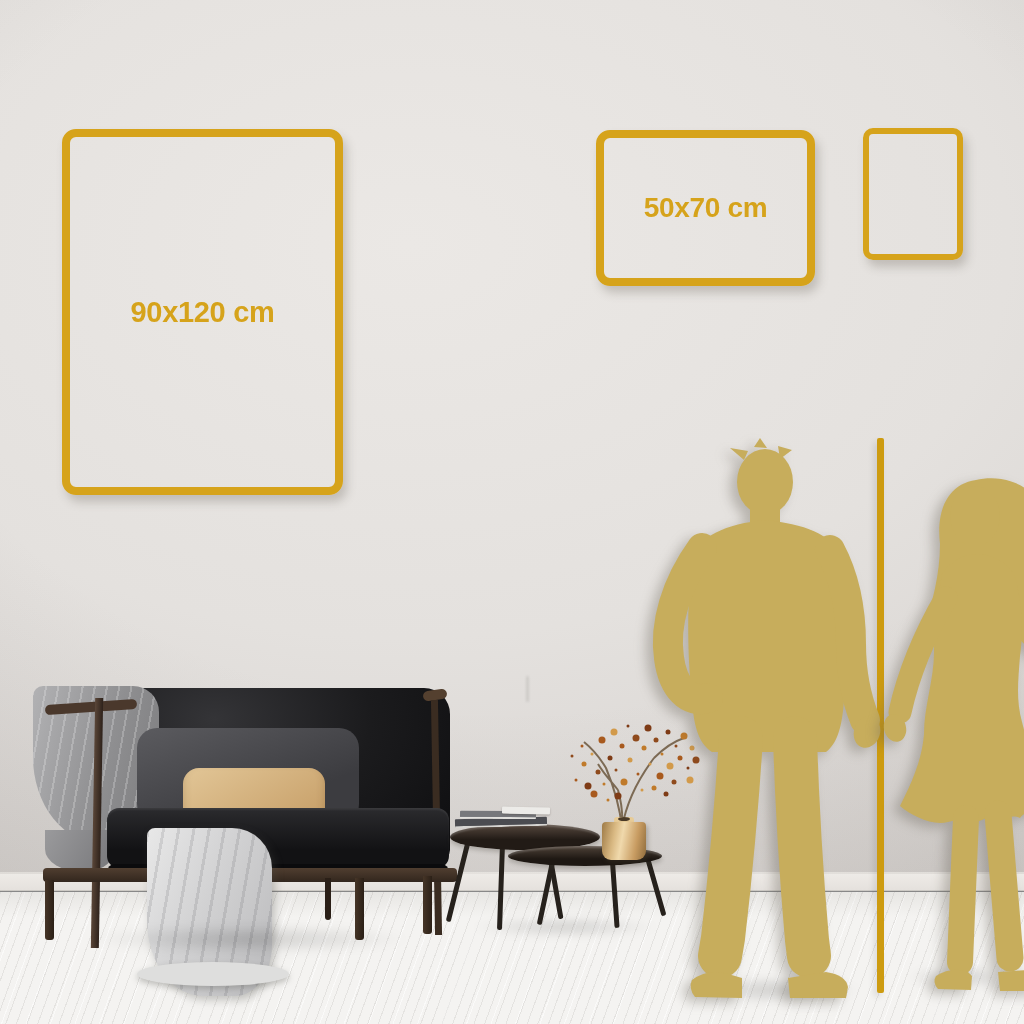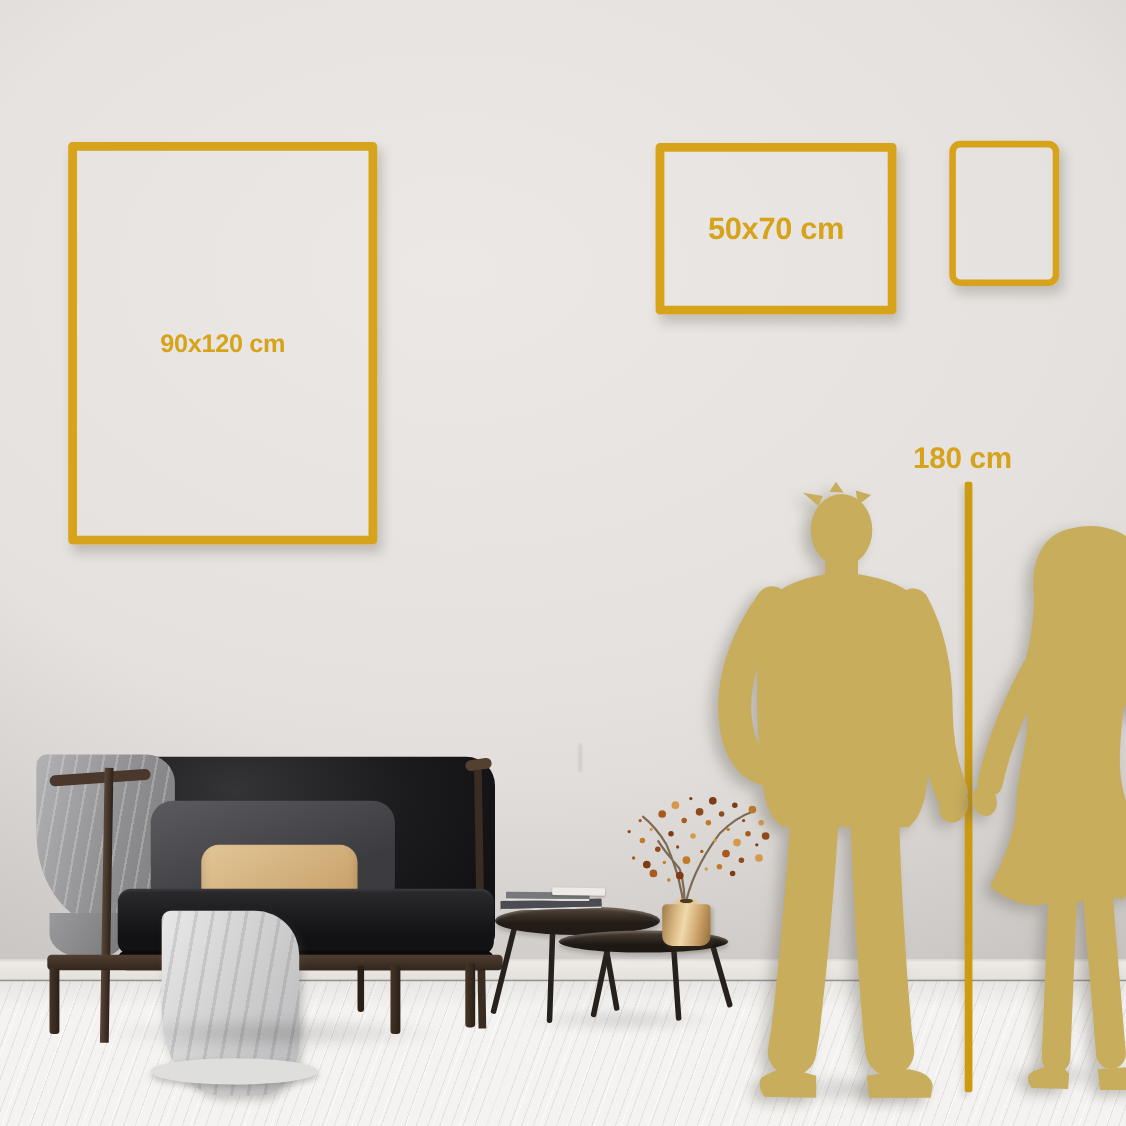--- a/index.html
+++ b/index.html
@@ -24,28 +24,28 @@
     border-bottom:1px solid rgba(120,115,108,0.28);}
   .floor{position:absolute;left:0;top:892px;width:1024px;height:132px;background:#F4F3F1;}
   .floor::after{content:"";position:absolute;inset:0;
     background:
       linear-gradient(180deg, rgba(120,115,108,0.10), transparent 26px),
       repeating-linear-gradient(110deg, rgba(90,85,78,0.10) 0 1px, transparent 1px 10px),
       repeating-linear-gradient(110deg, rgba(255,255,255,0.55) 0 1px, transparent 1px 23px);}
   .wall-smudge{position:absolute;left:526px;top:676px;width:3px;height:26px;border-radius:2px;
     background:rgba(95,90,85,0.14);filter:blur(1px);}
   
-  .gframe{position:absolute;border:8px solid var(--frame-gold,#D6A31B);border-radius:4px;
+  .gframe{position:absolute;border:8px solid var(--frame-gold,#D6A31B);border-radius:14px;
     box-shadow:4px 7px 10px rgba(110,104,94,0.30);
     display:flex;align-items:center;justify-content:center;}
   .gframe.small{border-width:6px;border-radius:10px;}
   .glabel{color:var(--text-gold,#D6A31B);font-weight:bold;letter-spacing:-0.3px;white-space:nowrap;
     text-align:center;}
   #frame-90x120{left:62px;top:129px;width:281px;height:366px}
-  #frame-90x120 .glabel{font-size:23px}
+  #frame-90x120 .glabel{font-size:29px}
   #frame-60x80{left:374px;top:127px;width:184px;height:246px}
   #frame-60x80 .glabel{font-size:27px}
   #frame-50x70{left:596px;top:130px;width:219px;height:156px}
   #frame-50x70 .glabel{font-size:28px}
   #frame-30x40{left:863px;top:128px;width:100px;height:132px}
   #label-30x40{position:absolute;left:822px;top:272px;width:181px;font-size:26px}
   
   #height-label{position:absolute;left:790px;top:401px;width:170px;font-size:27px}
   #height-line{position:absolute;left:877px;top:438px;width:7px;height:555px;border-radius:2px;
     background:var(--ruler-gold,#CD9B10);box-shadow:-3px 4px 6px rgba(0,0,0,0.10);}
@@ -120,21 +120,20 @@
   <div class="wall-smudge"></div>
 
   <div class="gframe" id="frame-90x120">
     <div class="glabel">90x120 cm</div>
   </div>
   <div class="gframe" id="frame-50x70">
     <div class="glabel">50x70 cm</div>
   </div>
   <div class="gframe small" id="frame-30x40"></div>
 
-  <div class="glabel" id="height-label">180 cm</div>
   <div id="height-line"></div>
 
   <div id="sofa">
     <div class="sofa-shell"></div>
     <div class="gray-blanket"></div>
     <div class="gray-blanket-tail"></div>
     <div class="sofa-arm-rail"></div>
     <div class="sofa-left-post"></div>
     <div class="sofa-right-cap"></div>
     <div class="sofa-right-post"></div>

